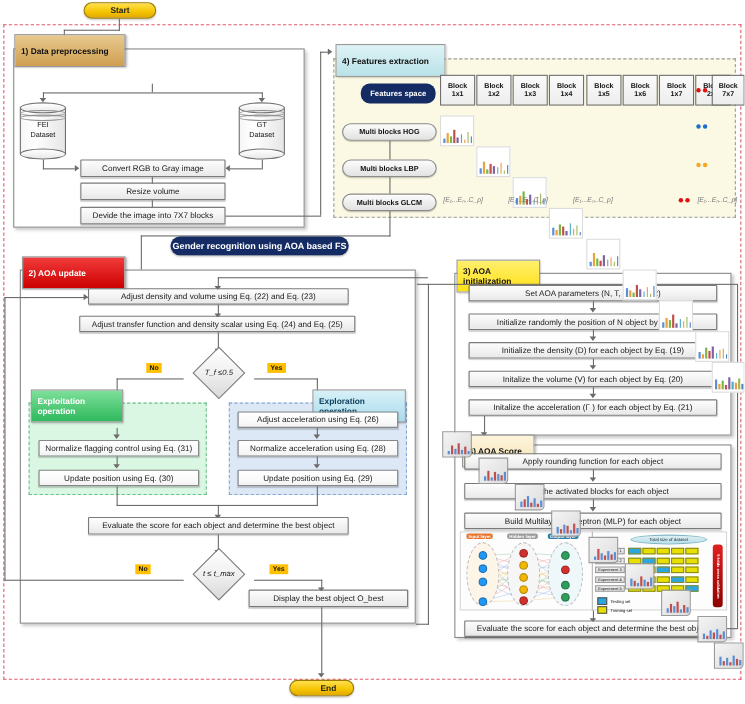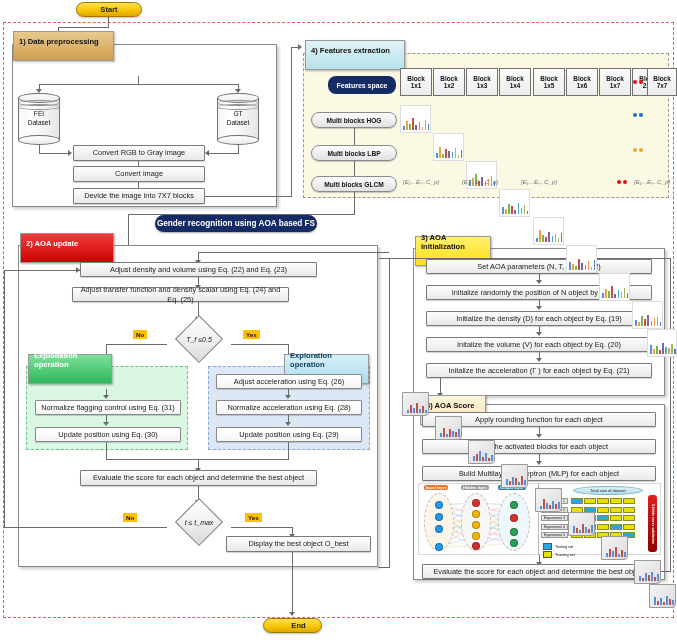--- a/index.html
+++ b/index.html
@@ -61,21 +61,21 @@
   .sect {
     border: 1px solid #8a8a8a;
     background: #ffffff;
   }
   .sect.shadow { box-shadow: 2px 2px 3px rgba(0,0,0,.22); }
   .sect-dashed {
     border: 1px dashed #9a9a9a;
     background: #fbf8e3;
   }
   .ribbon {
-    display:flex; align-items:flex-end;
+    display:flex; align-items:center;
     font-size: 7.6px; font-weight: bold; color:#111;
     padding: 14px 5px;
     border:1px solid #999;
     box-shadow: 1px 1px 2px rgba(0,0,0,.3);
   }
   .ribbon.tan   { background: linear-gradient(to bottom,#e8c98f,#cf9f50); }
   .ribbon.cyan  { background: linear-gradient(to bottom,#dff3f6,#b8e2e8); }
   .ribbon.yellow{ background: linear-gradient(to bottom,#ffef6e,#ffe014); }
   .ribbon.cream { background: linear-gradient(to bottom,#fdf4dc,#f5e4b5); }
   .ribbon.red   { background: linear-gradient(to bottom,#f23b3b,#cc0000); color:#fff; }
@@ -244,21 +244,21 @@
   <div class="abs ln lnh" style="left:209px; top:153px; width:29px;"></div>
   <div class="abs arw arw-l" style="left:205px; top:150px;"></div>
 
   <div class="abs pbox" style="left:73px; top:145px; width:132px; height:16px;">
     <span>Convert RGB to Gray image</span>
   </div>
   <div class="abs ln lnv" style="left:138px; top:161px; height:8px;"></div>
   <div class="abs arw arw-d" style="left:135px; top:168px;"></div>
 
   <div class="abs pbox" style="left:73px; top:166px; width:132px; height:16px;">
-    <span>Convert image</span>
+    <span>Resize volume</span>
   </div>
   <div class="abs ln lnv" style="left:138px; top:182px; height:8px;"></div>
   <div class="abs arw arw-d" style="left:135px; top:189px;"></div>
 
   <div class="abs pbox" style="left:73px; top:188px; width:132px; height:16px;">
     <span>Devide the image into 7X7 blocks</span>
   </div>
 
   <div class="abs ln lnh" style="left:205px; top:196px; width:87px;"></div>
   <div class="abs ln lnv" style="left:291px; top:47px; height:149px;"></div>
@@ -338,21 +338,21 @@
   <div class="abs pbox" style="left:80px; top:262px; width:237px; height:15px;">
     <span>Adjust density and volume using Eq. (22) and Eq. (23)</span>
   </div>
 
   <div class="abs ln lnh" style="left:22px; top:270px; width:58px;"></div>
   <div class="abs arw arw-r" style="left:76px; top:267px;"></div>
 
   <div class="abs ln lnv" style="left:198px; top:277px; height:9px;"></div>
   <div class="abs arw arw-d" style="left:195px; top:285px;"></div>
 
-  <div class="abs pbox" style="left:72px; top:287px; width:217px; height:15px;">
+  <div class="abs pbox" style="left:72px; top:287px; width:251px; height:15px;">
     <span>Adjust transfer function and density scalar using Eq. (24) and Eq. (25)</span>
   </div>
 
   <div class="abs ln lnv" style="left:198px; top:302px; height:17px;"></div>
   <div class="abs arw arw-d" style="left:195px; top:317px;"></div>
 
   <div class="abs diamond-wrap" style="left:165px; top:322px; width:68px; height:34px;">
     <div style="position:absolute; left:17px; top:0px; width:34px; height:34px;">
       <div class="diamond"></div>
     </div>

